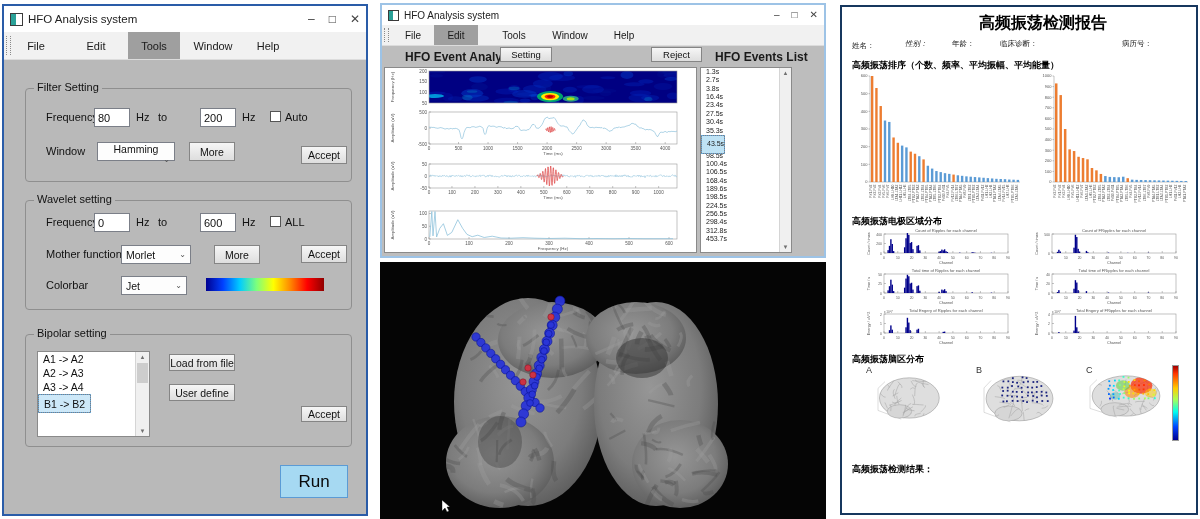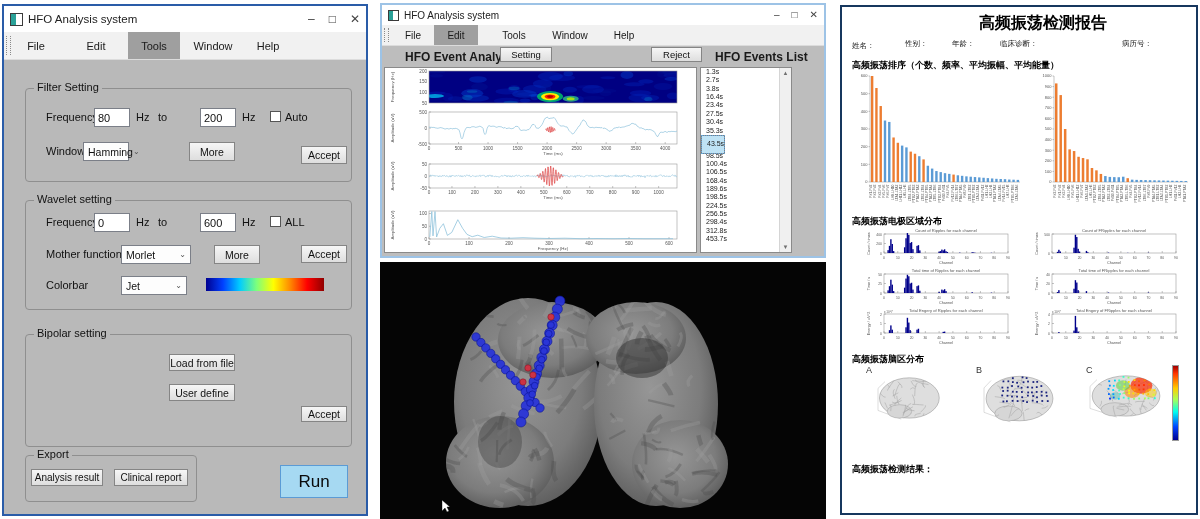--- a/index.html
+++ b/index.html
@@ -78,21 +78,21 @@
         <span class="glbl">Filter Setting</span>
         <span class="lbl" style="left:20px;top:22px;">Frequency</span>
         <input class="tb" style="left: 68px; top: 19px; width: 36px;" value="80">
         <span class="lbl" style="left:110px;top:22px;">Hz</span>
         <span class="lbl" style="left:132px;top:22px;">to</span>
         <input class="tb" style="left: 174px; top: 19px; width: 36px;" value="200">
         <span class="lbl" style="left:216px;top:22px;">Hz</span>
         <span class="chk" style="left:244px;top:22px;"></span>
         <span class="lbl" style="left:259px;top:22px;">Auto</span>
         <span class="lbl" style="left:20px;top:56px;">Window</span>
-        <div class="sel" style="left:57px;top:53px;width:46px;">
+        <div class="sel" style="left:71px;top:53px;width:78px;flex-direction:column;">
           <span>Hamming</span>
             <span class="dd">⌄</span>
         </div>
         <div class="btn" style="left:163px;top:53px;width:46px;height:19px;">More</div>
         <div class="btn" style="left:275px;top:57px;width:46px;height:18px;">Accept</div>
       </div>
 
       <div class="grp" style="left:21px;top:141px;width:325px;height:108px;">
         <span class="glbl">Wavelet setting</span>
         <span class="lbl" style="left:20px;top:15px;">Frequency</span>
@@ -113,30 +113,37 @@
         <span class="lbl" style="left:20px;top:78px;">Colorbar</span>
         <div class="sel" style="left:95px;top:75px;width:66px;">
           <span>Jet</span>
             <span class="dd">⌄</span>
         </div>
         <div class="jetbar" style="left:180px;top:77px;width:118px;height:13px;"></div>
       </div>
 
       <div class="grp" style="left:21px;top:275px;width:325px;height:111px;">
         <span class="glbl">Bipolar setting</span>
+        <div class="listbox" id="bipolarList" style="left:11px;top:16px;width:113px;height:86px;">
+          <div class="sb" style="width:13px;">
+            <div class="ar" style="top:0;">▲</div>
+            <div class="thumb" style="top:11px;height:20px;"></div>
+            <div class="ar" style="bottom:0;">▼</div>
+          </div>
+        <div class="li">A1 -&gt; A2</div>
+            <div class="li">A2 -&gt; A3</div>
+            <div class="li">A3 -&gt; A4</div>
+            <div class="li sel">B1 -&gt; B2</div>
+            <div class="li">B2 -&gt; B3</div>
+          </div>
         <div class="btn" style="left:143px;top:19px;width:66px;height:17px;">Load from file</div>
         <div class="btn" style="left:143px;top:49px;width:66px;height:17px;">User define</div>
         <div class="btn" style="left:275px;top:71px;width:46px;height:16px;">Accept</div>
       </div>
 
-      <div class="grp" style="left:21px;top:396px;width:170px;height:45px;">
-        <span class="glbl">Export</span>
-        <div class="btn" style="left:5px;top:13px;width:72px;height:17px;font-size:10px;">Analysis result</div>
-        <div class="btn" style="left:88px;top:13px;width:74px;height:17px;font-size:10px;">Clinical report</div>
-      </div>
 
       <div class="runbtn" style="left:276px;top:406px;width:66px;height:31px;">Run</div>
     </div>
   </div>
 
   <div class="win" id="midWin" style="left:380px;top:3px;width:446px;height:255px;border:2px solid #9dc3e6;background:#bdbdbd;">
     <div class="titlebar" style="height:20px;">
       <span class="appicon" style="width:9px;height:9px;"></span>
       <span class="wtitle" style="font-size:10px;">HFO Analysis system</span>
       <span class="winctl" style="font-size:10px;gap:12px;">
@@ -586,21 +593,21 @@
       <circle cx="148" cy="106" r="3.2" fill="#cc3344" stroke="#7a1020" stroke-width="0.5"></circle>
       <circle cx="153" cy="113" r="3.2" fill="#cc3344" stroke="#7a1020" stroke-width="0.5"></circle>
       <circle cx="143" cy="120" r="3.2" fill="#cc3344" stroke="#7a1020" stroke-width="0.5"></circle>
       <polygon points="62,238 62,249 65,246 67,250 69,249 67,245 70,245" fill="#fff" stroke="#000" stroke-width="0.4"></polygon>
     </svg>
 
   <div id="report" style="left:840px;top:5px;width:358px;height:510px;">
     <div class="rp-title" style="top:6px;padding-left:48px;">高频振荡检测报告</div>
     <div id="reportInfo">
         <span class="rp-info" style="left: 10px; top: 34px; font-family: Liberation Mono, monospace;">姓名：</span>
-        <span class="rp-info" style="left: 63px; top: 32px;">性别：</span>
+        <span class="rp-info" style="left: 63px; top: 32px; font-style: italic;">性别：</span>
         <span class="rp-info" style="left: 110px; top: 32px;">年龄：</span>
         <span class="rp-info" style="left: 158px; top: 32px;">临床诊断：</span>
         <span class="rp-info" style="left: 280px; top: 32px;">病历号：</span>
       </div>
     <div class="rp-h" style="left:10px;top:52px;">高频振荡排序（个数、频率、平均振幅、平均能量）</div>
     <svg style="left:6px;top:63px;" width="178" height="142">
         <line x1="22" y1="6" x2="22" y2="112" stroke="#888" stroke-width="0.5"></line>
         <line x1="22" y1="112" x2="172" y2="112" stroke="#888" stroke-width="0.5"></line>
         <line x1="20.5" y1="112" x2="22" y2="112" stroke="#888" stroke-width="0.5"></line>
         <text x="19.5" y="113.4" font-size="4" text-anchor="end">0</text>

